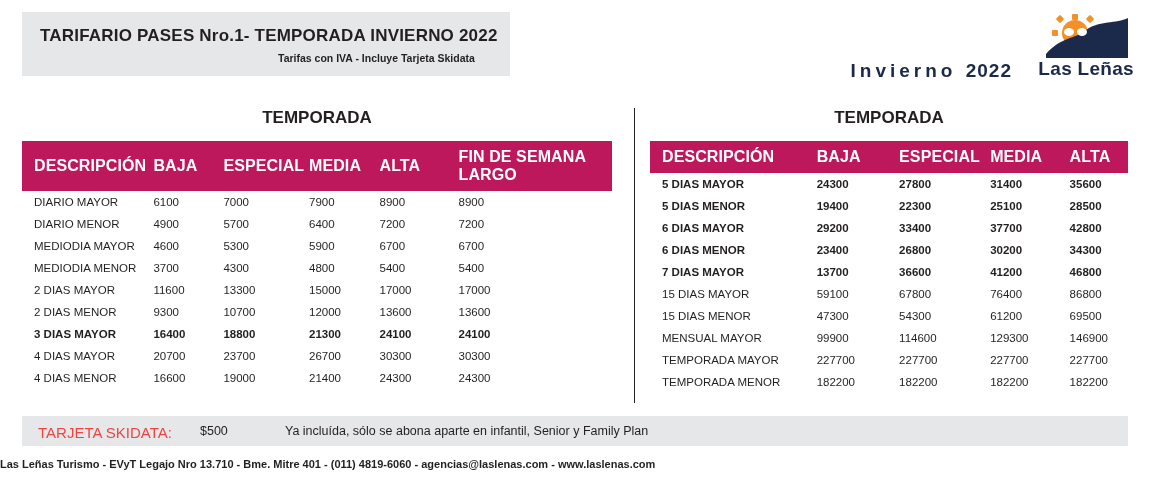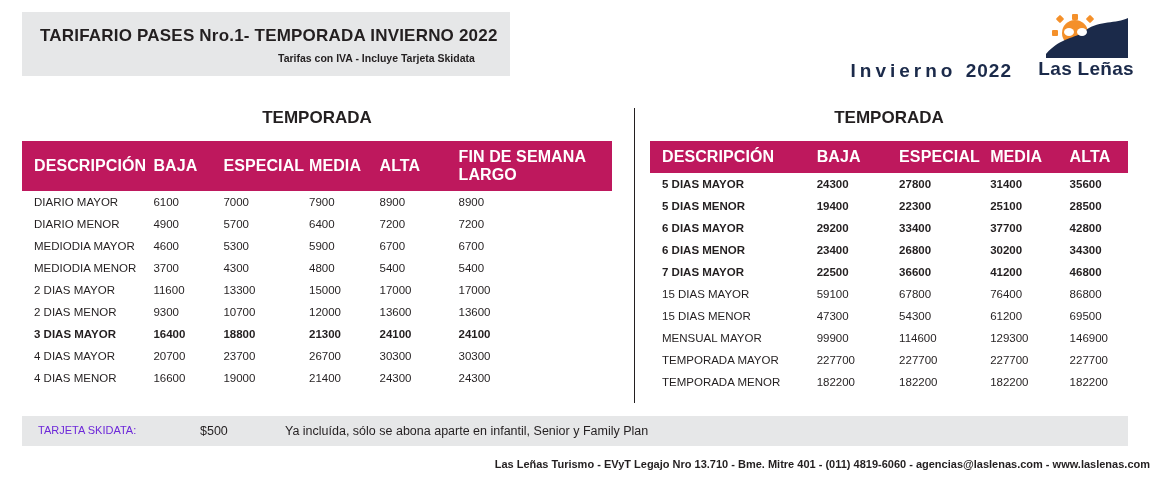--- a/index.html
+++ b/index.html
@@ -145,43 +145,43 @@
     left: 22px;
     top: 416px;
     width: 1106px;
     height: 30px;
     background: #e6e7e8;
   }
   .note-label {
     position: absolute;
     left: 38px;
     top: 424px;
-    font-size: 11px;
-    color: #6d28d9;
+    font-size: 15px;
+    color: #ef4444;
   }
   .note-price {
     position: absolute;
     left: 200px;
     top: 424px;
     font-size: 12.5px;
     color: #231f20;
   }
   .note-text {
     position: absolute;
     left: 285px;
     top: 424px;
     font-size: 12.5px;
     color: #231f20;
   }
   .footer-line {
     position: absolute;
     left: 0;
     top: 458px;
     width: 1150px;
-    text-align: right;
+    text-align: left;
     font-size: 11px;
     font-weight: bold;
     color: #231f20;
   }
 </style>
 </head>
 <body>
 
 <div class="header-band"></div>
 <div class="header-title">TARIFARIO PASES Nro.1- TEMPORADA INVIERNO 2022</div>
@@ -340,21 +340,21 @@
       </tr>
       <tr class="bold">
         <td>6 DIAS MENOR</td>
         <td>23400</td>
         <td>26800</td>
         <td>30200</td>
         <td>34300</td>
       </tr>
       <tr class="bold">
         <td>7 DIAS MAYOR</td>
-        <td>22500</td>
+        <td>13700</td>
         <td>36600</td>
         <td>41200</td>
         <td>46800</td>
       </tr>
       <tr>
         <td>15 DIAS MAYOR</td>
         <td>59100</td>
         <td>67800</td>
         <td>76400</td>
         <td>86800</td>

